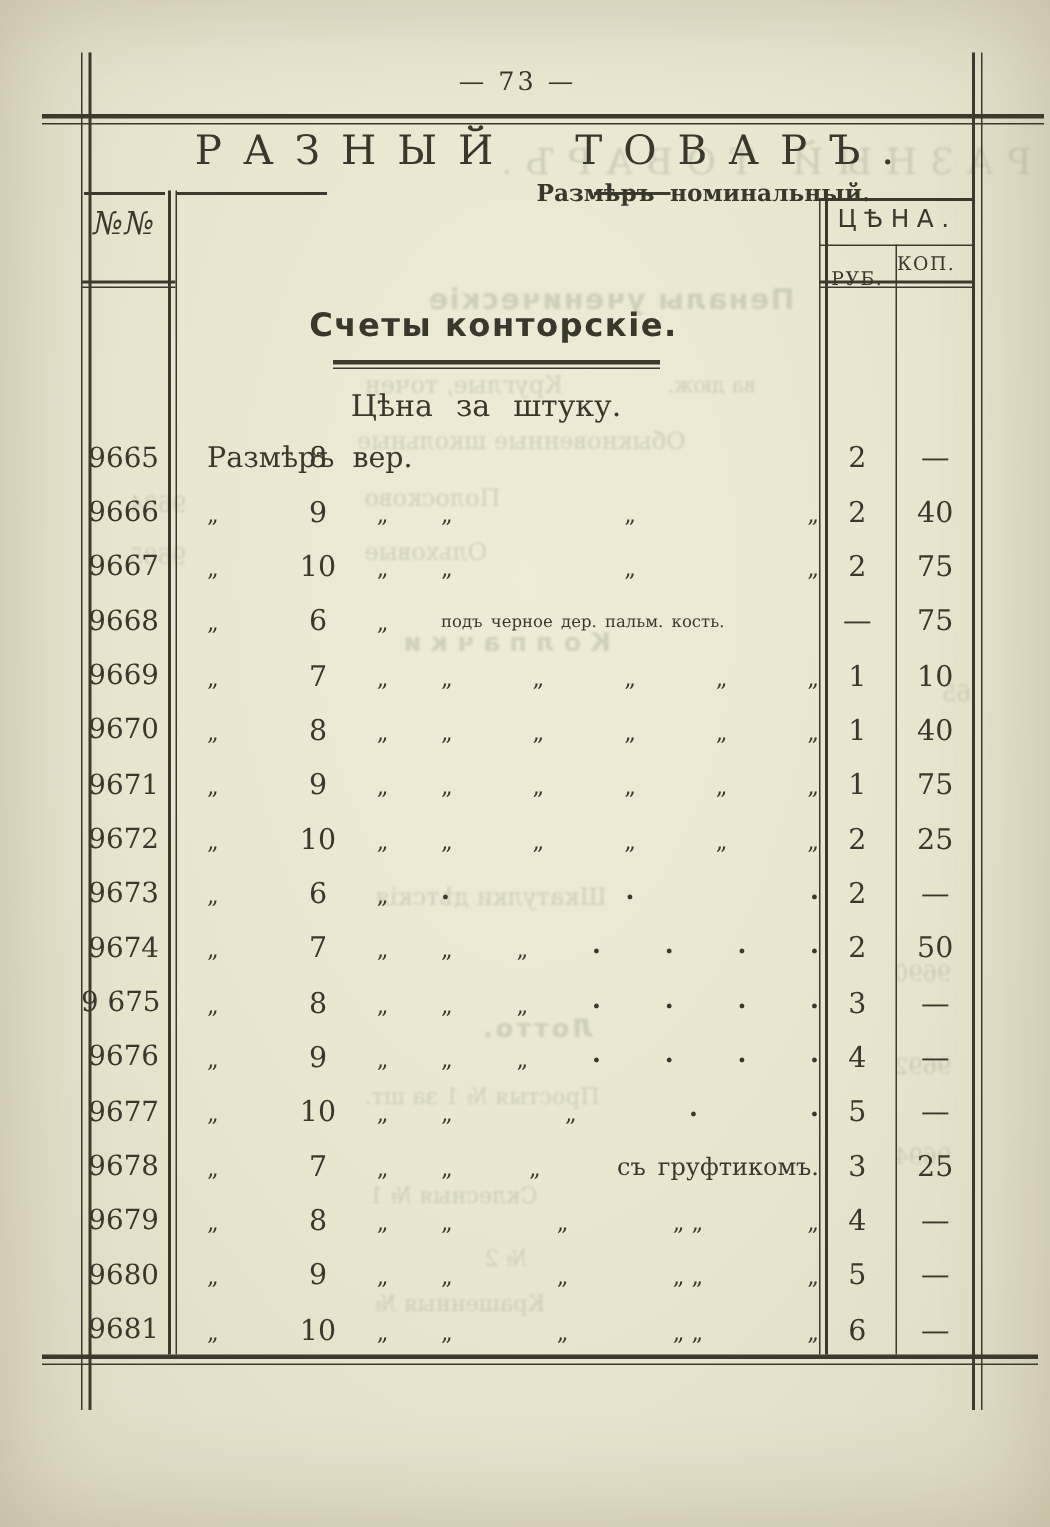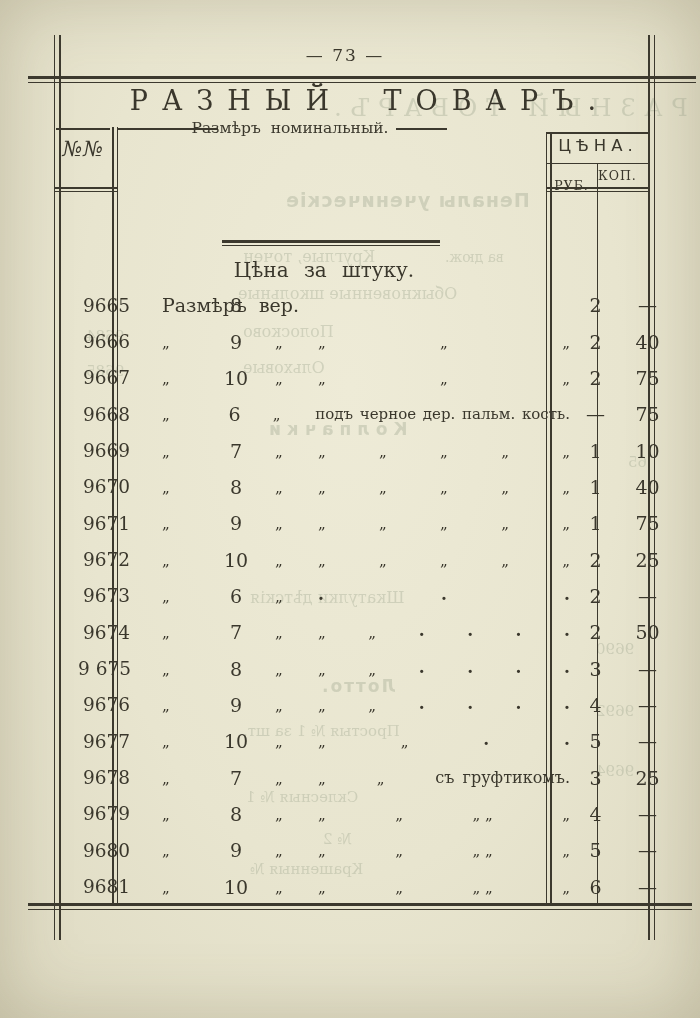--- a/index.html
+++ b/index.html
@@ -13,52 +13,52 @@
   }
   .ink{background:#3c392e;}
   .hline{position:absolute;}
   .vline{position:absolute;}
 
   
   .page-number{position:absolute;top:45px;left:0;right:10px;text-align:center;
     font-size:17px;letter-spacing:2px;}
   .title{position:absolute;top:85px;left:60px;right:20px;text-align:center;
     font-size:27px;letter-spacing:14px;word-spacing:18px;white-space:nowrap;}
-  .subtitle{position:absolute;top:119px;left:0;right:120px;text-align:center;
-    font-size:15.5px;word-spacing:5px;}
+  .subtitle{position:absolute;top:119px;left:0;right:120px;text-align:right;
+    font-size:15.5px;word-spacing:5px;font-weight:bold;}
   .nn-header{position:absolute;top:137px;left:54px;width:58px;text-align:center;
     font-style:italic;font-size:21px;letter-spacing:1px;}
   .cena-header{position:absolute;top:136px;left:548px;width:100px;text-align:center;
     font-family:"DejaVu Sans","Liberation Sans",sans-serif;font-weight:normal;
     font-size:16.5px;letter-spacing:5px;}
   .rub-header{position:absolute;top:178px;left:546px;width:51px;text-align:center;
     font-size:12.5px;letter-spacing:1px;}
   .kop-header{position:absolute;top:168px;left:598px;width:50px;
     font-size:12.5px;letter-spacing:1px;}
   .section-title{position:absolute;top:205px;left:112px;width:434px;text-align:center;
     font-family:"DejaVu Sans","Liberation Sans",sans-serif;font-weight:bold;
     font-size:21.5px;letter-spacing:1px;}
   .price-note{position:absolute;top:258px;left:112px;width:424px;text-align:center;
     font-size:20px;word-spacing:9px;}
 
   
-  #rows{position:absolute;top:287px;left:54px;width:596px;padding-left:24px;}
+  #rows{position:absolute;top:287px;left:54px;width:596px;}
   .row{display:flex;align-items:center;height:36.35px;}
   .no{width:58px;text-align:right;padding-right:6px;box-sizing:border-box;
     font-size:18.5px;white-space:nowrap;}
   .desc{width:434px;display:flex;align-items:center;box-sizing:border-box;}
   .c1{width:78px;padding-left:26px;box-sizing:border-box;font-size:19px;white-space:nowrap;}
   .sz{width:44px;text-align:center;font-size:19px;}
   .c2{width:42px;text-align:center;font-size:19px;}
   .rest{flex:1;display:flex;justify-content:space-between;align-items:center;
     padding-left:18px;box-sizing:border-box;}
   .ditto{font-size:15px;position:relative;top:1px;}
   .tok-dot{font-size:17px;font-weight:bold;position:relative;top:-2px;}
   .tok-text{font-size:19px;word-spacing:5px;white-space:nowrap;}
-  .v-small .tok-text{font-size:15px;word-spacing:2px;}
+  .v-small .tok-text{font-size:11px;word-spacing:2px;}
   .v-medium .tok-text{font-size:16px;word-spacing:3px;}
   .rub{width:51px;text-align:center;font-size:19px;}
   .kop{width:53px;text-align:center;font-size:19px;}
 
   
   .ghost{position:absolute;transform:scaleX(-1);color:#97a089;opacity:.33;
     filter:blur(.7px);white-space:nowrap;font-family:"DejaVu Serif","Liberation Serif",serif;}
   .ghost.b{font-family:"DejaVu Sans","Liberation Sans",sans-serif;font-weight:bold;}
 </style>
 </head>
@@ -119,20 +119,21 @@
   <div class="hline ink" style="left:546px;width:104px;top:187px;height:2px;"></div>
   <div class="hline ink" style="left:546px;width:104px;top:191px;height:1px;"></div>
 
   <div class="title">РАЗНЫЙ ТОВАРЪ.</div>
   <div class="subtitle">Размѣръ номинальный.</div>
   <div class="nn-header">№№</div>
   <div class="cena-header">ЦѢНА.</div>
   <div class="rub-header">РУБ.</div>
   <div class="kop-header">КОП.</div>
 
+  <div class="section-title">Счеты конторскіе.</div>
   <div class="hline ink" style="left:222px;width:218px;top:240px;height:2.5px;"></div>
   <div class="hline ink" style="left:222px;width:218px;top:245px;height:1px;"></div>
   <div class="price-note">Цѣна за штуку.</div>
 
   <div id="rows">
     <div class="row v-large">
       <div class="no">9665</div>
       <div class="desc">
         <span class="c1">Размѣръ</span>
         <span class="sz">8</span>

